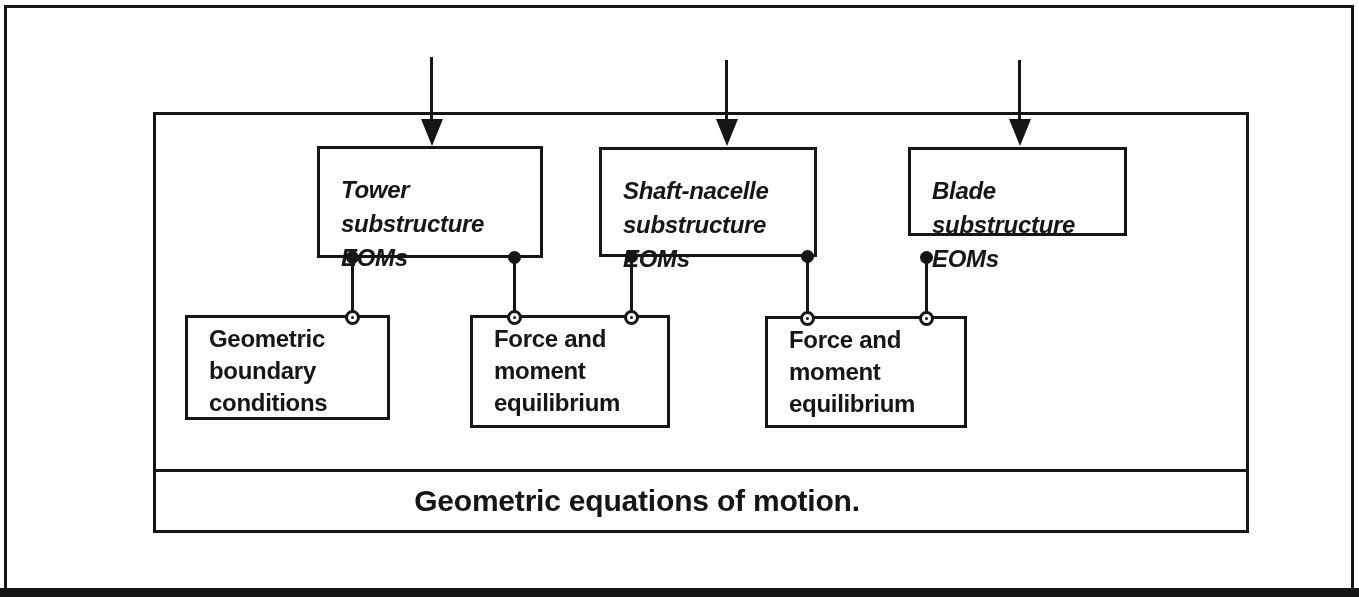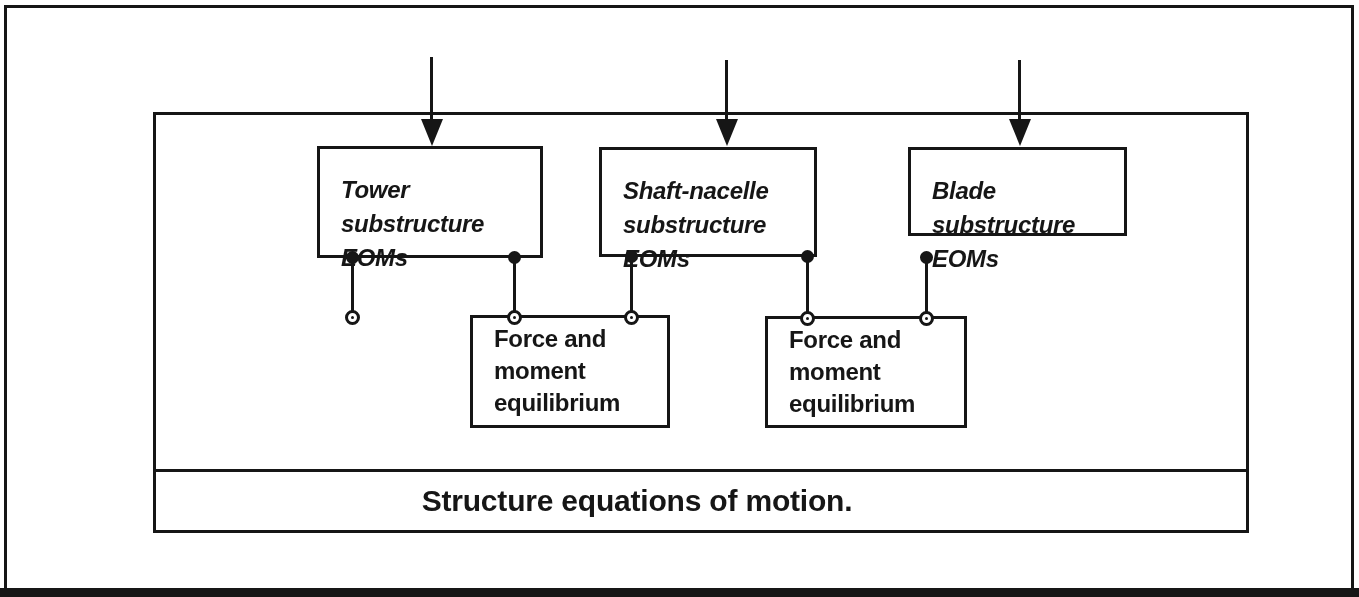--- a/index.html
+++ b/index.html
@@ -68,21 +68,21 @@
 </head>
 <body>
 
 <div class="stage">
 
   <div class="outer-frame"></div>
   <div class="bottom-band"></div>
 
   <div class="inner-container"></div>
   <div class="footer-divider"></div>
-  <div class="footer-label">Structure equations of motion.</div>
+  <div class="footer-label">Geometric equations of motion.</div>
 
   <div class="vline" style="left:430px; top:57px; height:64px;"></div>
   <div class="arrow-head" style="left:421px; top:119px;"></div>
 
   <div class="vline" style="left:725px; top:60px; height:60px;"></div>
   <div class="arrow-head" style="left:716px; top:119px;"></div>
 
   <div class="vline" style="left:1018px; top:60px; height:60px;"></div>
   <div class="arrow-head" style="left:1009px; top:119px;"></div>
 
@@ -95,20 +95,23 @@
   <div class="box top-row b-tower">Tower
 substructure
 EOMs</div>
   <div class="box top-row b-shaft">Shaft-nacelle
 substructure
 EOMs</div>
   <div class="box top-row b-blade">Blade
 substructure
 EOMs</div>
 
+  <div class="box low-row b-geom">Geometric
+boundary
+conditions</div>
   <div class="box low-row b-force1">Force and
 moment
 equilibrium</div>
   <div class="box low-row b-force2">Force and
 moment
 equilibrium</div>
 
   <div class="dot-filled" style="left:346px; top:251px;"></div>
   <div class="dot-filled" style="left:508px; top:251px;"></div>
   <div class="dot-filled" style="left:625px; top:250px;"></div>

